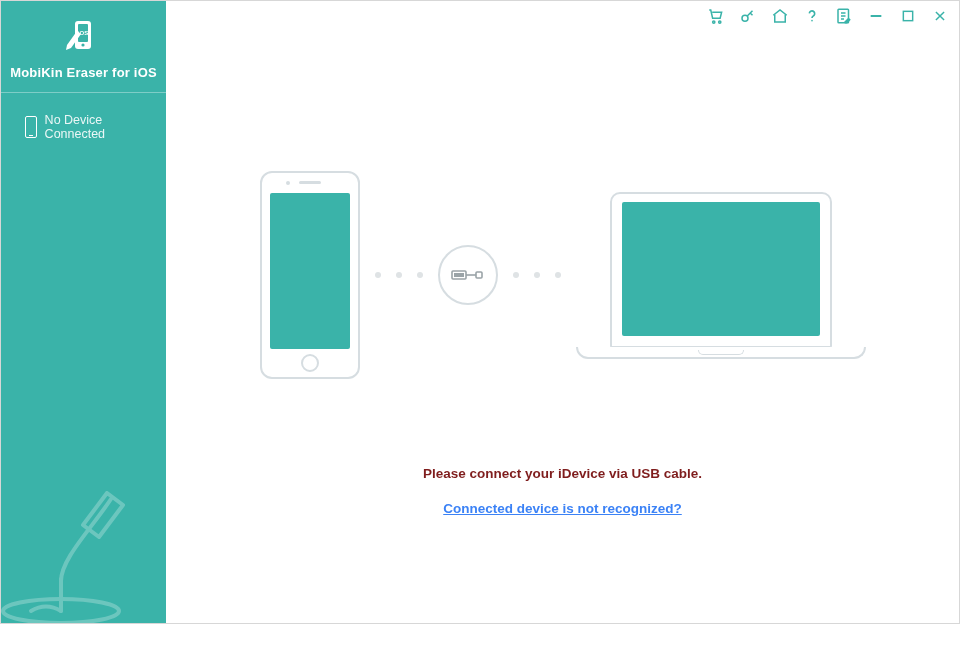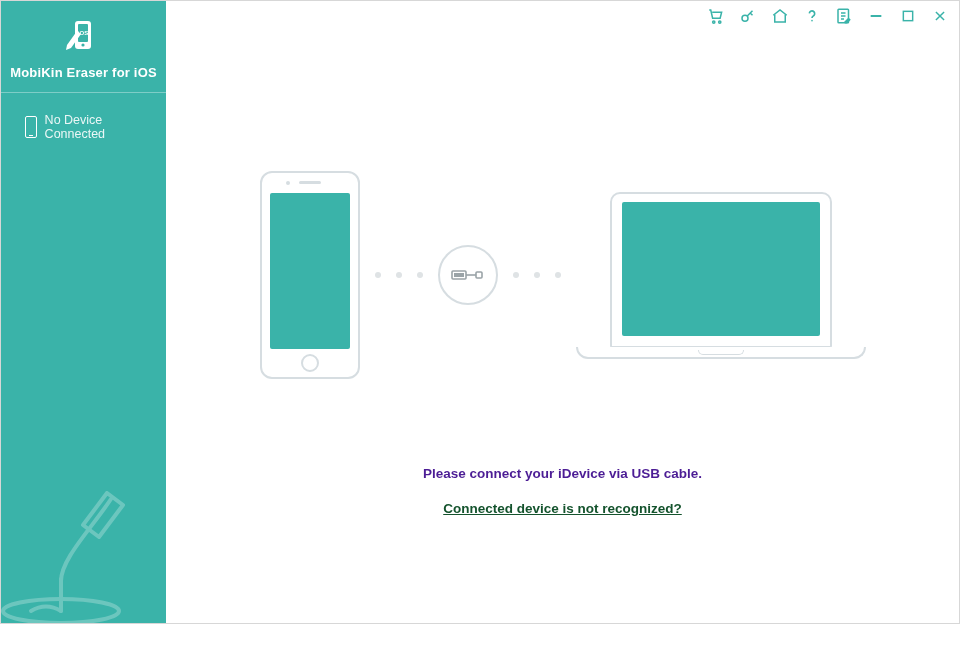--- a/index.html
+++ b/index.html
@@ -141,32 +141,32 @@
     width: 44px; height: 4px; border: 1.5px solid #d6dde1; border-top:none;
     border-radius: 0 0 6px 6px;
   }
 
   .msg {
     position: absolute;
     left: 0; right: 0;
     top: 465px;
     text-align: center;
     font-size: 13.5px;
-    color: #4c1d95;
+    color: #7f1d1d;
     font-weight: bold;
   }
   .link {
     position: absolute;
     left: 0; right: 0;
     top: 500px;
     text-align: center;
     font-size: 13.5px;
   }
   .link a {
-    color: #14532d;
+    color: #3b82f6;
     font-weight: bold;
     text-decoration: underline;
     cursor: pointer;
   }
 </style>
 </head>
 <body>
 
 <div class="app">
 

